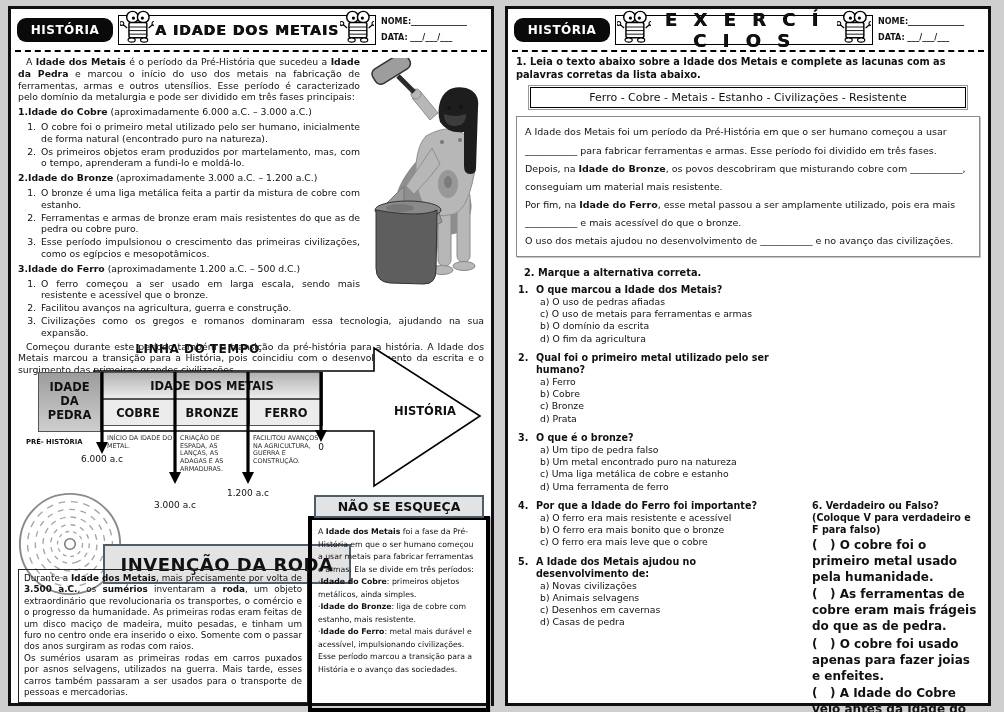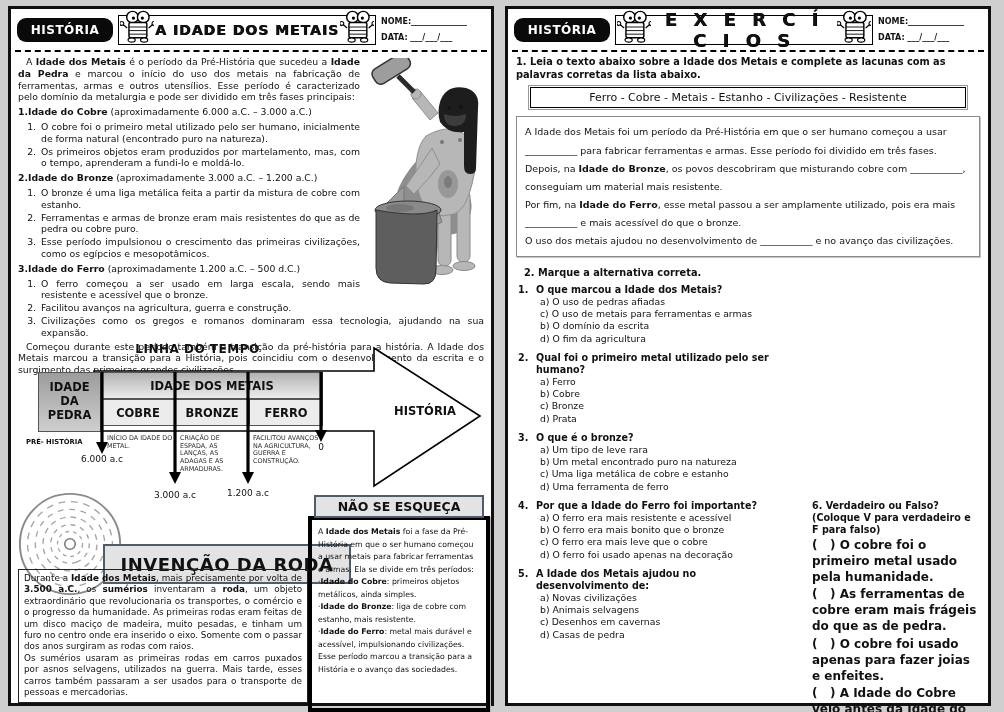--- a/index.html
+++ b/index.html
@@ -186,21 +186,21 @@
       <line x1="234" y1="30" x2="234" y2="132" stroke="#000" stroke-width="3.2"></line>
         <polygon points="228,130 240,130 234,142" fill="#000"></polygon>
       <line x1="307" y1="30" x2="307" y2="90" stroke="#000" stroke-width="3.2"></line>
         <polygon points="301,88 313,88 307,100" fill="#000"></polygon>
     </svg>
     <div class="tl-pre">PRÉ- HISTÓRIA</div>
     <div class="tl-note" style="left:93px">INÍCIO DA IDADE DO METAL.</div>
     <div class="tl-note" style="left:166px">CRIAÇÃO DE ESPADA, AS LANÇAS, AS ADAGAS E AS ARMADURAS.</div>
     <div class="tl-note" style="left:239px">FACILITOU AVANÇOS NA AGRICULTURA, GUERRA E CONSTRUÇÃO.</div>
     <div class="tl-date" style="left:53px;top:112px">6.000 a.c</div>
-    <div class="tl-date" style="left:126px;top:148px">3.000 a.c</div>
+    <div class="tl-date" style="left:126px;top:158px">3.000 a.c</div>
     <div class="tl-date" style="left:199px;top:146px">1.200 a.c</div>
     <div class="tl-date" style="left:283px;top:100px;width:48px">0</div>
   </div>
 
   <svg class="wheel" viewBox="0 0 110 110">
     <circle cx="55" cy="55" r="52" fill="#fff" stroke="#8a8a8a" stroke-width="2"></circle>
     <circle cx="55" cy="55" r="44" fill="none" stroke="#a5a5a5" stroke-width="1.4" stroke-dasharray="7 6"></circle>
     <circle cx="55" cy="55" r="36" fill="none" stroke="#a5a5a5" stroke-width="1.4" stroke-dasharray="6 6" transform="rotate(20 55 55)"></circle>
     <circle cx="55" cy="55" r="28" fill="none" stroke="#a5a5a5" stroke-width="1.4" stroke-dasharray="6 5" transform="rotate(45 55 55)"></circle>
     <circle cx="55" cy="55" r="20" fill="none" stroke="#a5a5a5" stroke-width="1.4" stroke-dasharray="5 5" transform="rotate(70 55 55)"></circle>
@@ -283,39 +283,38 @@
         <div>d) Prata</div>
       </div>
     </div>
 
     <div class="mcq">
       <div class="mcq-head">
           <span class="mcq-num">3.</span>
           <span>O que é o bronze?</span>
         </div>
       <div class="mcq-opts">
-        <div>a) Um tipo de leve rara</div>
+        <div>a) Um tipo de pedra falso</div>
         <div>b) Um metal encontrado puro na natureza</div>
         <div>c) Uma liga metálica de cobre e estanho</div>
         <div>d) Uma ferramenta de ferro</div>
       </div>
     </div>
 
     <div class="qa-cols">
       <div class="qa-left">
         <div class="mcq">
           <div class="mcq-head">
               <span class="mcq-num">4.</span>
               <span>Por que a Idade do Ferro foi importante?</span>
             </div>
           <div class="mcq-opts">
             <div>a) O ferro era mais resistente e acessível</div>
             <div>b) O ferro era mais bonito que o bronze</div>
             <div>c) O ferro era mais leve que o cobre</div>
-            <div>d) O ferro foi usado apenas na decoração</div>
           </div>
         </div>
         <div class="mcq">
           <div class="mcq-head" style="width:270px">
               <span class="mcq-num">5.</span>
               <span>A Idade dos Metais ajudou no desenvolvimento de:</span>
             </div>
           <div class="mcq-opts">
             <div>a) Novas civilizações</div>
             <div>b) Animais selvagens</div>

